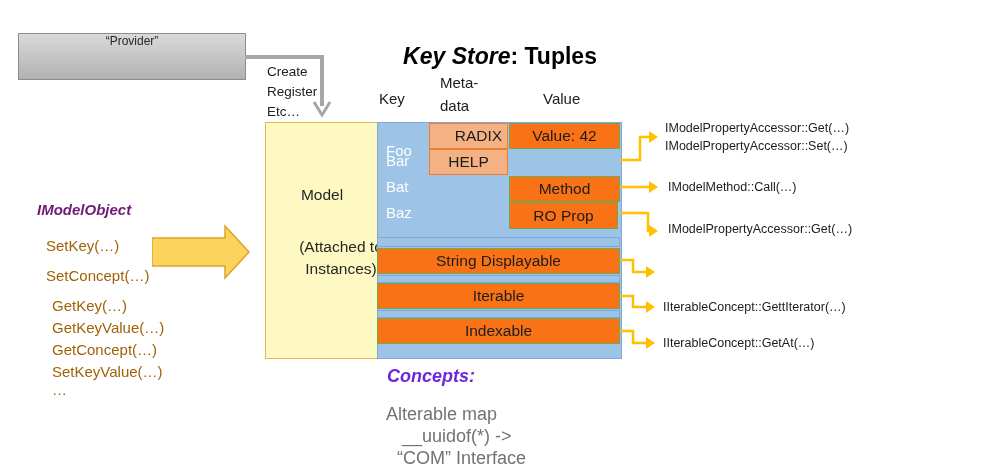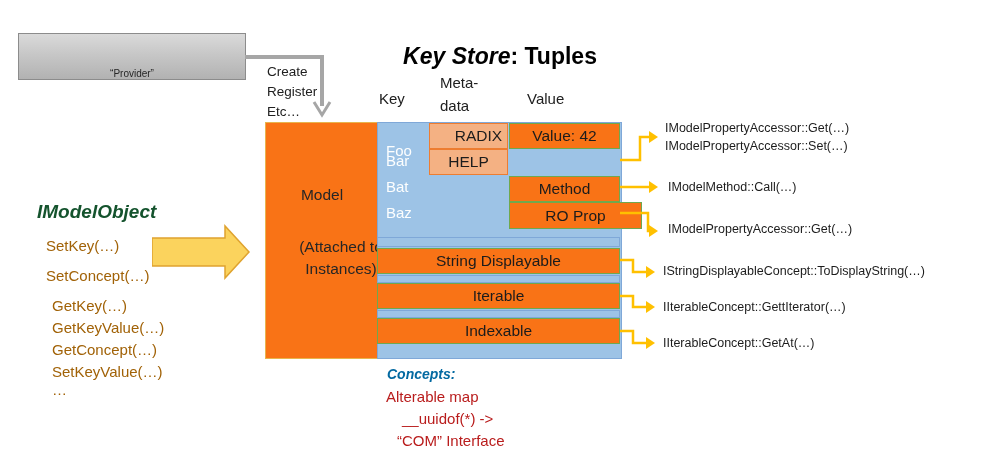--- a/index.html
+++ b/index.html
@@ -3,59 +3,59 @@
 <meta charset="utf-8">
 <style>
   html,body{margin:0;padding:0;background:#fff;}
   .stage{position:relative;width:988px;height:470px;background:#ffffff;overflow:hidden;
          font-family:"Liberation Sans",sans-serif;color:#1f1f1f;}
   .abs{position:absolute;}
 
   
   .provider{left:18px;top:33px;width:226px;height:45px;
     background:linear-gradient(#dadada,#c7c7c7 45%,#b2b2b2);
-    border:1px solid #8c8c8c;display:flex;align-items:flex-end;justify-content:center;
-    font-size:10px;color:#262626;}
+    border:1px solid #8c8c8c;display:flex;align-items:flex-start;justify-content:center;
+    font-size:12px;color:#262626;}
 
   .create-note{left:267px;top:62px;font-size:13.5px;line-height:20px;color:#202020;}
 
   
   .title{left:372px;top:43px;width:256px;text-align:center;font-size:23px;font-weight:bold;color:#000;}
   .title .it{font-style:italic;}
   .hdr{font-size:15px;color:#202020;}
   .hdr-key{left:379px;top:90px;}
   .hdr-meta{left:440px;top:71px;line-height:23px;}
-  .hdr-value{left:527px;top:90px;}
+  .hdr-value{left:543px;top:90px;}
 
   
-  .model-box{left:265px;top:122px;width:112px;height:235px;background:#f97316;
+  .model-box{left:265px;top:122px;width:112px;height:235px;background:#fef9c3;
     border:1px solid #e8b54e;text-align:center;font-size:15.5px;color:#262626;}
   .model-l1{position:absolute;left:0;width:100%;top:63px;}
   .model-l2{position:absolute;left:0;width:100%;top:113px;line-height:22px;padding-left:19px;}
 
   
   .blue-box{left:377px;top:122px;width:243px;height:235px;background:#9dc3e6;border:1px solid #7fa8d8;}
   .keycell{position:absolute;left:8px;font-size:15px;color:#fdfefe;}
 
   .cell{display:flex;align-items:center;justify-content:center;font-size:15.5px;color:#1c1c1c;box-sizing:border-box;}
   .salmon{background:#f4b183;border:1.5px solid #ed7d31;}
   .green{background:#f97316;border:1.5px solid #6fa84f;}
 
   .strip{background:#9dc3e6;border:1px solid #7fa8d8;box-sizing:border-box;}
 
   
   .api{font-size:12.5px;color:#1c1c1c;white-space:nowrap;}
 
   
-  .imo-title{left:37px;top:201px;font-size:19px;font-weight:bold;font-style:italic;color:#14532d;}
+  .imo-title{left:37px;top:201px;font-size:15px;font-weight:bold;font-style:italic;color:#701a75;}
   .member{font-size:15px;color:#a16207;white-space:nowrap;}
 
   
-  .concepts-h{left:387px;top:366px;font-size:14px;font-weight:bold;font-style:italic;color:#0369a1;}
-  .concepts-l{font-size:15px;color:#b91c1c;}
+  .concepts-h{left:387px;top:366px;font-size:18px;font-weight:bold;font-style:italic;color:#6d28d9;}
+  .concepts-l{font-size:18px;color:#737373;margin-top:16px;}
 </style>
 </head>
 <body>
 
 <div class="stage">
 
   <div class="abs provider">
     <span>“Provider”</span>
   </div>
 
@@ -94,21 +94,21 @@
     <div class="keycell" style="top:29px;">Bar</div>
     <div class="keycell" style="top:55px;">Bat</div>
     <div class="keycell" style="top:81px;">Baz</div>
   </div>
 
   <div class="abs cell salmon" style="left:429px;top:123px;width:79px;height:26px;padding-left:20px;">RADIX</div>
   <div class="abs cell salmon" style="left:429px;top:149px;width:79px;height:26px;">HELP</div>
 
   <div class="abs cell green" style="left:509px;top:123px;width:111px;height:26px;">Value: 42</div>
   <div class="abs cell green" style="left:509px;top:176px;width:111px;height:26px;">Method</div>
-  <div class="abs cell green" style="left:509px;top:202px;width:133px;height:27px;">RO Prop</div>
+  <div class="abs cell green" style="left:509px;top:202px;width:109px;height:27px;">RO Prop</div>
 
   <div class="abs strip" style="left:377px;top:237px;width:243px;height:10px;"></div>
   <div class="abs strip" style="left:377px;top:275px;width:243px;height:8px;"></div>
   <div class="abs strip" style="left:377px;top:310px;width:243px;height:8px;"></div>
 
   <div class="abs cell green" style="left:377px;top:248px;width:243px;height:26px;">String Displayable</div>
   <div class="abs cell green" style="left:377px;top:283px;width:243px;height:26px;">Iterable</div>
   <div class="abs cell green" style="left:377px;top:318px;width:243px;height:26px;">Indexable</div>
 
   <svg class="abs" style="left:618px;top:115px;" width="64" height="245">
@@ -127,21 +127,20 @@
       <polygon points="28,151 37,157 28,163"></polygon>
       <polygon points="28,186 37,192 28,198"></polygon>
       <polygon points="28,222 37,228 28,234"></polygon>
     </g>
   </svg>
 
   <div class="abs api" style="left:665px;top:121px;">IModelPropertyAccessor::Get(…)</div>
   <div class="abs api" style="left:665px;top:139px;">IModelPropertyAccessor::Set(…)</div>
   <div class="abs api" style="left:668px;top:180px;">IModelMethod::Call(…)</div>
   <div class="abs api" style="left:668px;top:222px;">IModelPropertyAccessor::Get(…)</div>
-  <div class="abs api" style="left:663px;top:264px;">IStringDisplayableConcept::ToDisplayString(…)</div>
   <div class="abs api" style="left:663px;top:300px;">IIterableConcept::GettIterator(…)</div>
   <div class="abs api" style="left:663px;top:336px;">IIterableConcept::GetAt(…)</div>
 
   <div class="abs imo-title">IModelObject</div>
   <div class="abs member" style="left:46px;top:237px;">SetKey(…)</div>
   <div class="abs member" style="left:46px;top:267px;">SetConcept(…)</div>
   <div class="abs member" style="left:52px;top:297px;">GetKey(…)</div>
   <div class="abs member" style="left:52px;top:319px;">GetKeyValue(…)</div>
   <div class="abs member" style="left:52px;top:341px;">GetConcept(…)</div>
   <div class="abs member" style="left:52px;top:363px;">SetKeyValue(…)</div>

